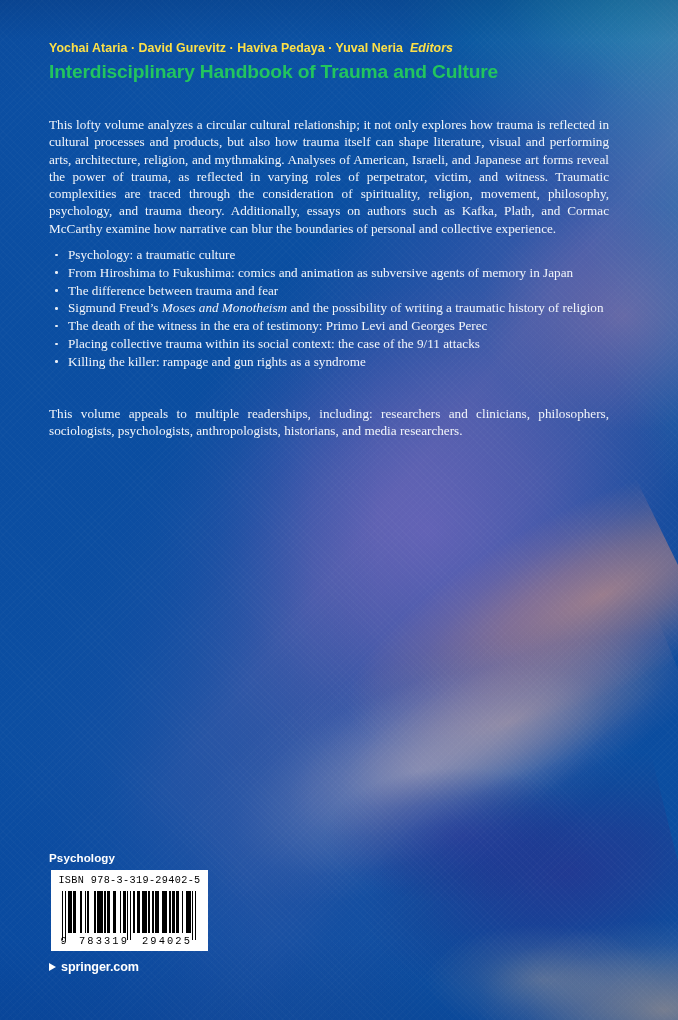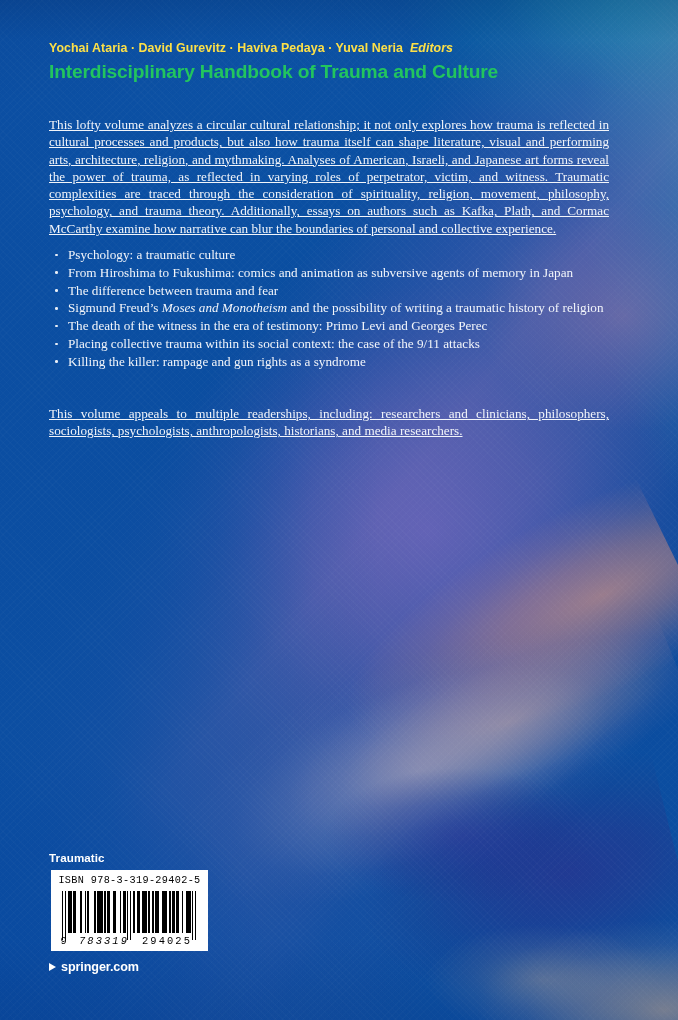--- a/index.html
+++ b/index.html
@@ -257,21 +257,20 @@
     color: #f2f5fa;
     font-family: "Liberation Serif", "DejaVu Serif", serif;
     font-size: 13.2px;
     line-height: 17.3px;
     text-align: justify;
   }
 
   .para {
     margin: 0;
     text-align: justify;
-    text-decoration: underline;
   }
 
   .para-topics {
     margin: 17px 0 0 0;
     text-align: left;
   }
 
   ul.topics {
     list-style: none;
     margin: 9px 0 0 0;
@@ -368,21 +367,21 @@
   }
   .barcode-digits .d-lead {
     width: 15px;
     text-align: center;
   }
   .barcode-digits .d-grp {
     text-align: center;
     letter-spacing: 2.1px;
     padding-left: 3px;
   }
-  .barcode-digits .d-left { width: 60px; font-style: italic; }
+  .barcode-digits .d-left { width: 60px; }
   .barcode-digits .d-right { width: 60px; }
 
   .springer-link {
     position: absolute;
     left: 49px;
     top: 960px;
     display: flex;
     align-items: center;
     font-family: "Liberation Sans", "DejaVu Sans", sans-serif;
     font-size: 12.6px;
@@ -439,21 +438,21 @@
         <li><span>The difference between trauma and fear</span><span class="tital"></span><span></span></li>
         <li><span>Sigmund Freud’s </span><span class="tital">Moses and Monotheism</span><span> and the possibility of writing a traumatic history of religion</span></li>
         <li><span>The death of the witness in the era of testimony: Primo Levi and Georges Perec</span><span class="tital"></span><span></span></li>
         <li><span>Placing collective trauma within its social context: the case of the 9/11 attacks</span><span class="tital"></span><span></span></li>
         <li><span>Killing the killer: rampage and gun rights as a syndrome</span><span class="tital"></span><span></span></li>
       </ul>
 
       <p class="para para-closing">This volume appeals to multiple readerships, including: researchers and clinicians, philosophers, sociologists, psychologists, anthropologists, historians, and media researchers.</p>
     </div>
 
-    <div class="subject-label">Traumatic</div>
+    <div class="subject-label">Psychology</div>
 
     <div class="barcode-box">
       <div class="isbn-text">ISBN 978-3-319-29402-5</div>
       <div class="barcode-bars" id="barcode-bars">
           <div class="bar guard" style="width: 1.42105px;"></div>
           <div class="gap" style="width: 1.42105px;"></div>
           <div class="bar guard" style="width: 1.42105px;"></div>
           <div class="gap" style="width: 1.42105px;"></div>
           <div class="bar" style="width: 4.26316px;"></div>
           <div class="gap" style="width: 1.42105px;"></div>

